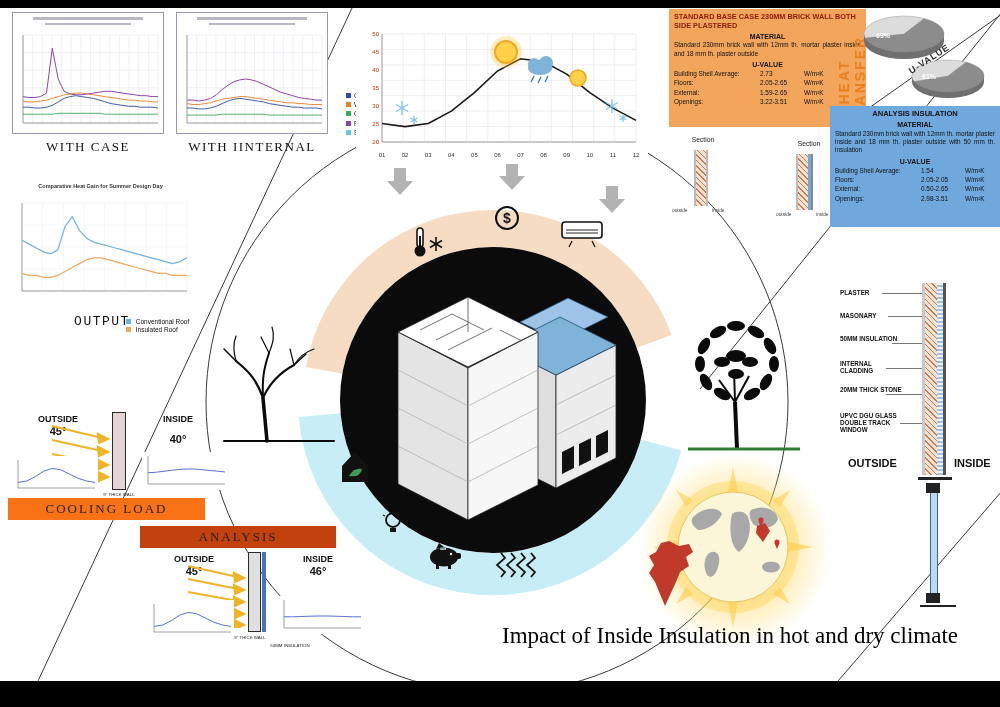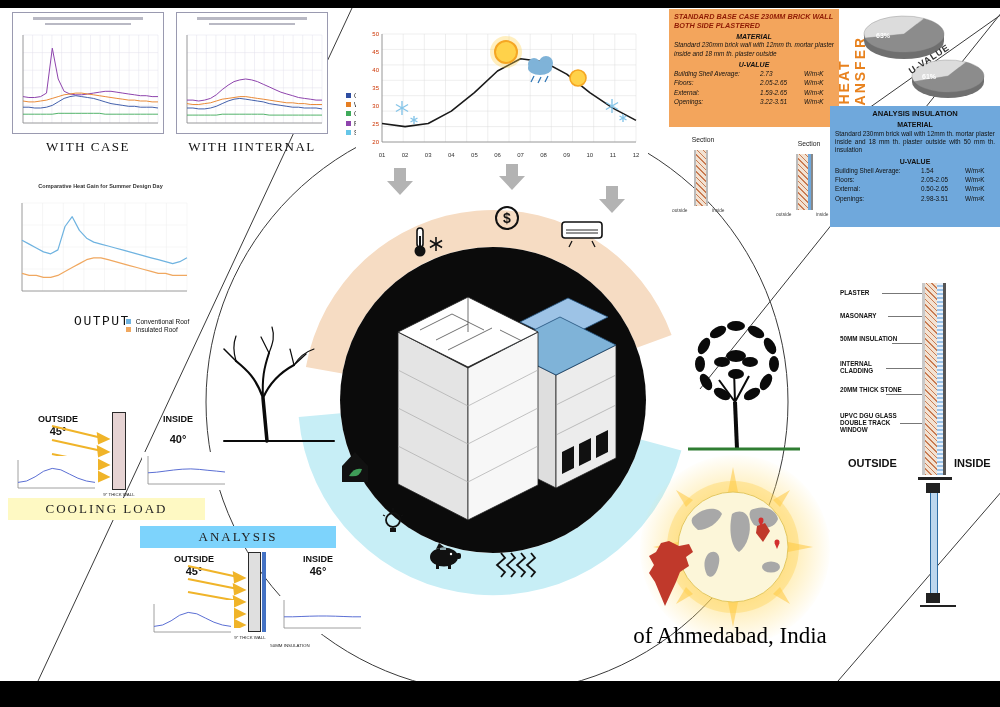--- a/index.html
+++ b/index.html
@@ -56,22 +56,22 @@
   .demo{position:absolute;}
   .demo .side-label{position:absolute;font-weight:bold;font-size:9px;text-align:center;width:60px;}
   .demo .side-temp{position:absolute;font-weight:bold;font-size:11px;text-align:center;width:60px;}
   .demo .wall{position:absolute;border:1.5px solid #2a2a2a;box-sizing:border-box;}
   .demo .caption{position:absolute;font-size:4.4px;text-align:center;color:#222;}
   .spark{position:absolute;}
   .spark svg{background:#fff;}
 
   .band{position:absolute;display:flex;align-items:center;justify-content:center;
     font-family:"Liberation Serif",serif;font-size:13px;letter-spacing:2px;color:#222;}
-  .band-cooling{background:#fef9c3;}
-  .band-analysis{background:#7dd3fc;}
+  .band-cooling{background:#f97316;}
+  .band-analysis{background:#c2410c;}
 
   
   .wsd-label{position:absolute;font-size:6.3px;font-weight:600;line-height:1.15;width:66px;color:#111;}
   .leader{position:absolute;height:1px;background:#777;}
   .wsd-side{position:absolute;font-weight:bold;font-size:11px;}
 
   
   .glow{position:absolute;border-radius:50%;
     background:radial-gradient(circle,rgba(255,205,60,.85) 0%,rgba(255,220,110,.45) 45%,rgba(255,230,150,0) 72%);}
 
@@ -435,21 +435,21 @@
   <div class="cap-label" style="left:42px;top:314px;width:120px;font-family:Liberation Mono, monospace;">OUTPUT</div>
   <div class="legend-out" style="left:126px;top:318px;">
     <div>
       <span class="sw" style="background-color: rgb(111, 179, 224);"></span>
       <span>Conventional Roof</span></div>
     <div>
       <span class="sw" style="background-color: rgb(240, 168, 96);"></span>
       <span>Insulated Roof</span></div>
   </div>
 
-  <div class="panel panel-base" style="left:669px;top:9px;width:170px;height:118px;font-style:italic;">
+  <div class="panel panel-base" style="left:669px;top:9px;width:197px;height:118px;">
     <div class="p-title p-title-red">STANDARD BASE CASE 230MM BRICK WALL BOTH SIDE PLASTERED</div>
     <div class="p-head">MATERIAL</div>
     <div class="p-text">Standard 230mm brick wall with 12mm th. mortar plaster inside and 18 mm th. plaster outside</div>
     <div class="p-head">U-VALUE</div>
     <div class="uv-row">
       <span class="l">Building Shell Average:</span>
       <span class="v">2.73</span>
       <span class="u">W/m²K</span>
       </div>
     <div class="uv-row">
@@ -667,18 +667,18 @@
     <g>
       <circle cx="129" cy="80" r="2.5" fill="#D32F2F"></circle>
         <polygon points="129,87 126.5,81 131.5,81" fill="#D32F2F"></polygon>
     </g>
   </svg>
   <svg class="abs" style="left:645px;top:540px;" width="56" height="70" viewBox="0 0 56 70">
     <path d="M16,3 L24,1 L34,6 L44,4 L48,12 L41,17 L44,26 L35,32 L31,42 L25,55 L20,66 L15,54 L10,42 L4,33 L9,25 L4,16 L11,12 Z" fill="#C0392B"></path>
   </svg>
 
   <div class="main-title" style="left:460px;top:618px;width:540px;">
-    <div>of Ahmedabad, India</div>
+    <div>Impact of Inside Insulation in hot and dry climate</div>
   </div>
 
   <div class="bar bar-top"></div>
   <div class="bar bar-bottom"></div>
 </div>
 
 </body></html>

